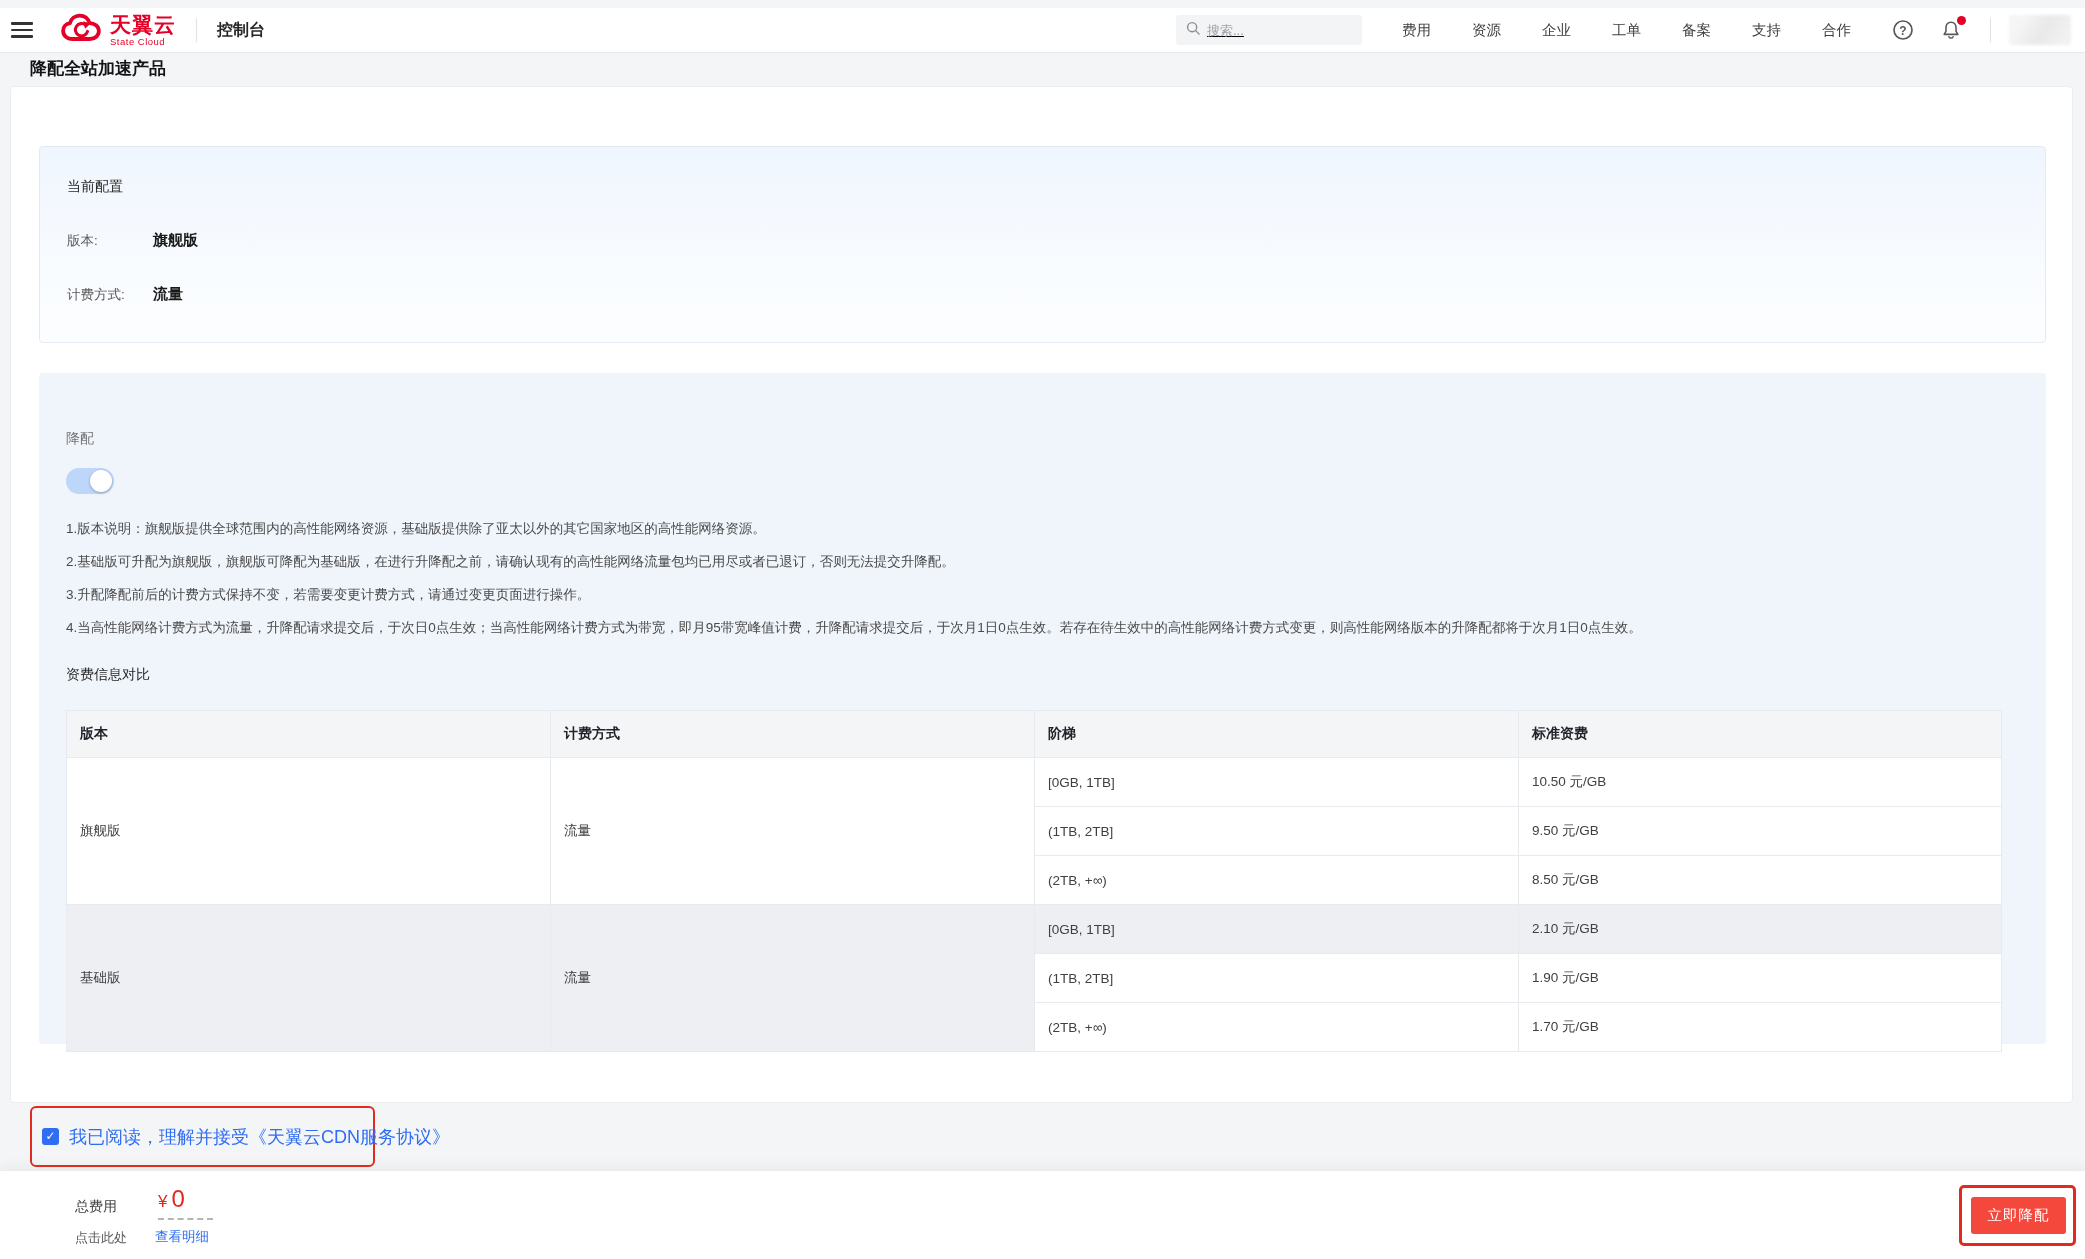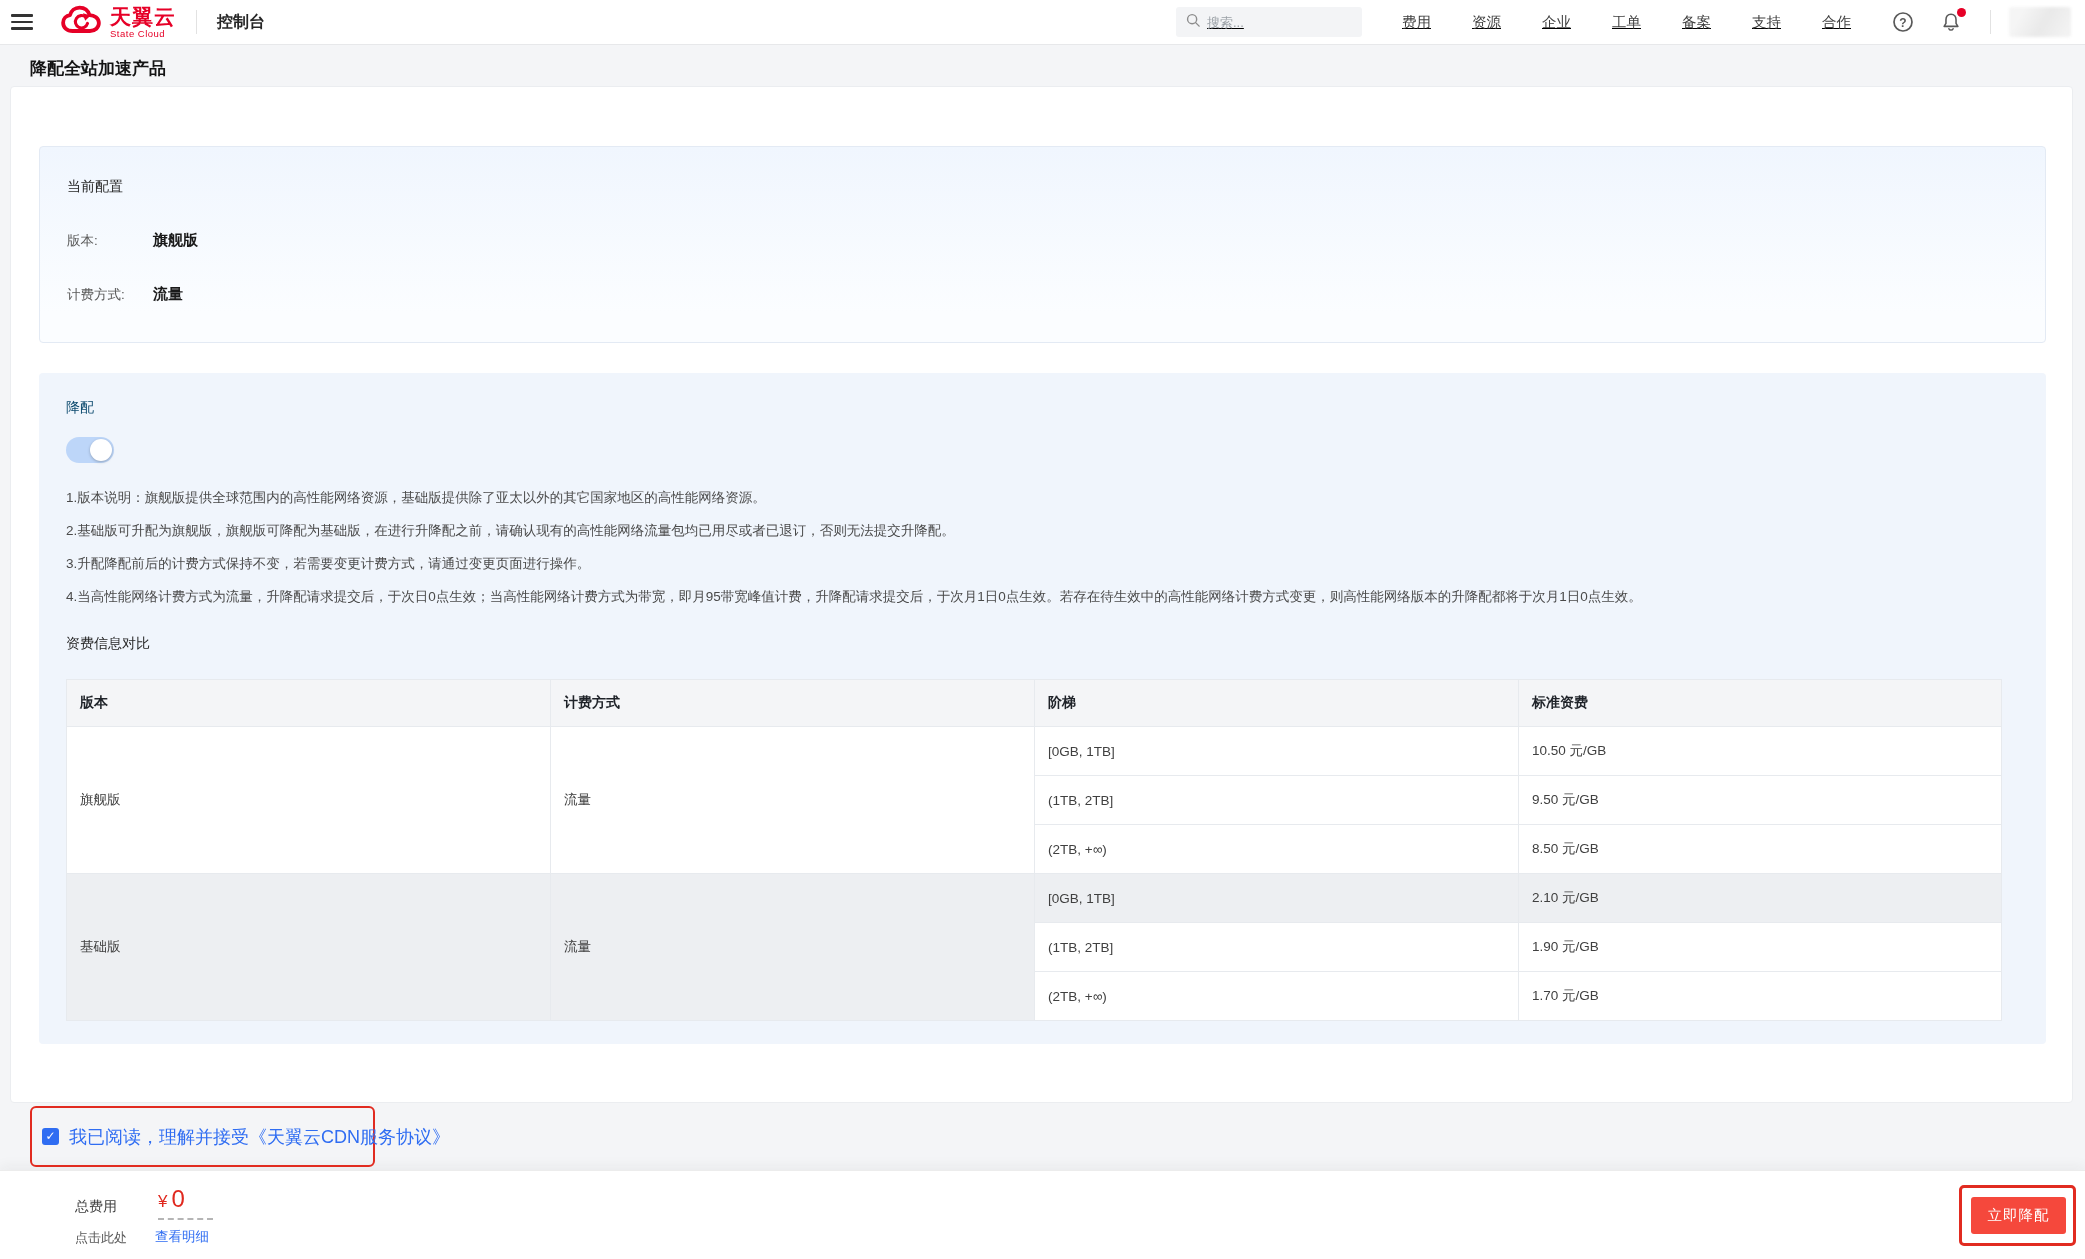--- a/index.html
+++ b/index.html
@@ -1,38 +1,38 @@
 <!DOCTYPE html>
 <html><head>
 <meta charset="utf-8">
 <style>
   * { margin:0; padding:0; box-sizing:border-box; }
   html,body { background:#fff; }
   body { font-family:"Liberation Sans","DejaVu Sans",sans-serif; }
   .app { position:relative; width:2085px; height:1259px; background:#f4f5f7; overflow:hidden; }
 
   
-  .topbar { position:absolute; top:0; left:0; right:0; height:45px; background:#fff;
+  .topbar { position:absolute; top:8px; left:0; right:0; height:45px; background:#fff;
             border-bottom:1px solid #e7e8ea; display:flex; align-items:center; z-index:30; }
   .hamburger { width:22px; height:16px; margin-left:11px; display:flex; flex-direction:column;
                justify-content:space-between; cursor:pointer; }
   .hamburger i { display:block; height:2.6px; background:#333; border-radius:1px; }
   .brand { display:flex; align-items:center; margin-left:26px; }
   .brand-text { margin-left:7px; display:flex; flex-direction:column; line-height:1; }
   .brand-name { color:#e60027; font-size:21px; font-weight:bold; letter-spacing:1px; }
   .brand-sub { color:#e60027; font-size:9.5px; margin-top:2px; letter-spacing:.5px; }
   .v-divider { width:1px; height:24px; background:#e2e2e2; margin:0 20px; }
   .console { font-size:16px; font-weight:600; color:#262626; }
   .topbar-right { margin-left:auto; display:flex; align-items:center; margin-right:14px; }
   .searchbox { width:186px; height:30px; background:#f3f4f6; border-radius:3px; display:flex;
                align-items:center; padding:0 10px;text-decoration:underline; }
   .searchbox input { border:none; outline:none; background:transparent; font-size:13px;
                color:#666; width:140px; margin-left:7px; font-family:inherit; }
   .searchbox input::placeholder { color:#9aa0a6; }
-  .top-nav { display:flex; align-items:center; margin-left:40px;text-decoration:underline; }
+  .top-nav { display:flex; align-items:center; margin-left:40px; }
   .nav-link { font-size:14.5px; color:#404040; margin-right:41px; cursor:pointer; white-space:nowrap; }
   .icon-btn { position:relative; margin-right:26px; cursor:pointer; display:flex; align-items:center; }
   .red-dot { position:absolute; top:-3px; right:-4px; width:9px; height:9px; background:#e60027;
              border-radius:50%; }
   .avatar { width:62px; height:30px; margin-left:18px; border-radius:3px;
             background:linear-gradient(120deg,#f5f5f5 20%,#e9e9e9 55%,#f2f2f2 90%); filter:blur(1.5px); }
 
   
   .page-title { position:absolute; top:57px; left:30px; font-size:17px; font-weight:bold; color:#141414; }
 
@@ -42,21 +42,21 @@
   .config-card { position:absolute; top:59px; left:28px; width:2007px; height:197px;
                  background:linear-gradient(180deg,#f0f6fe 0%,#fbfdff 85%);
                  border:1px solid #e3eaf4; border-radius:4px; padding:31px 27px 0; }
   .config-title { font-size:14px; color:#262626; font-weight:500; }
   .cfg-row { margin-top:35px; display:flex; align-items:center; }
   .cfg-label { width:86px; font-size:13.5px; color:#595959; }
   .cfg-value { font-size:15px; font-weight:bold; color:#1a1a1a; }
 
   .panel { position:absolute; top:286px; left:28px; width:2007px; height:671px;
            background:#f0f5fc; border-radius:4px; padding:26px 0 0 27px; }
-  .panel-title { font-size:14px; color:#0c4a6e; font-weight:500; }
+  .panel-title { font-size:14px; color:#737373; font-weight:500;margin-top:31px; }
   .toggle { position:relative; margin-top:20px; width:48px; height:26px; border-radius:13px;
             background:#bdd6f9; cursor:pointer; }
   .toggle .knob { position:absolute; top:2px; right:2px; width:22px; height:22px; background:#fff;
             border-radius:50%; box-shadow:0 1px 3px rgba(0,0,0,.25); }
   .notes { margin-top:18px; }
   .notes div { font-size:13.5px; color:#4a4a4a; line-height:33px; white-space:nowrap; }
   .cmp-title { margin-top:22px; font-size:14px; color:#262626; font-weight:500; }
 
   table.pricing { margin-top:26px; width:1935px; border-collapse:collapse; table-layout:fixed;
                   background:#fff; }

